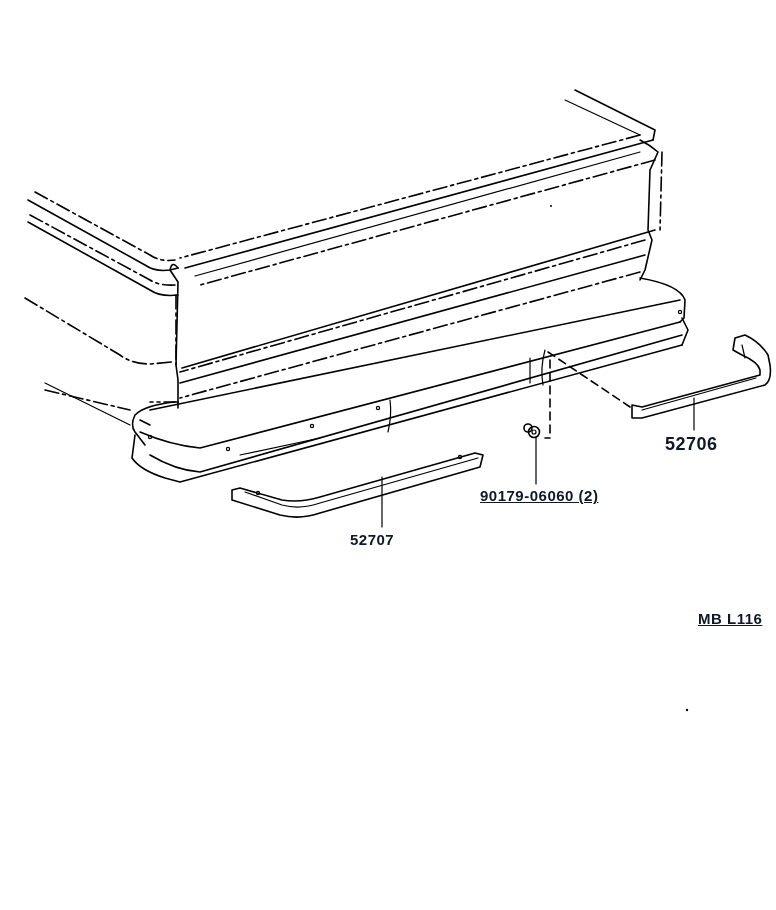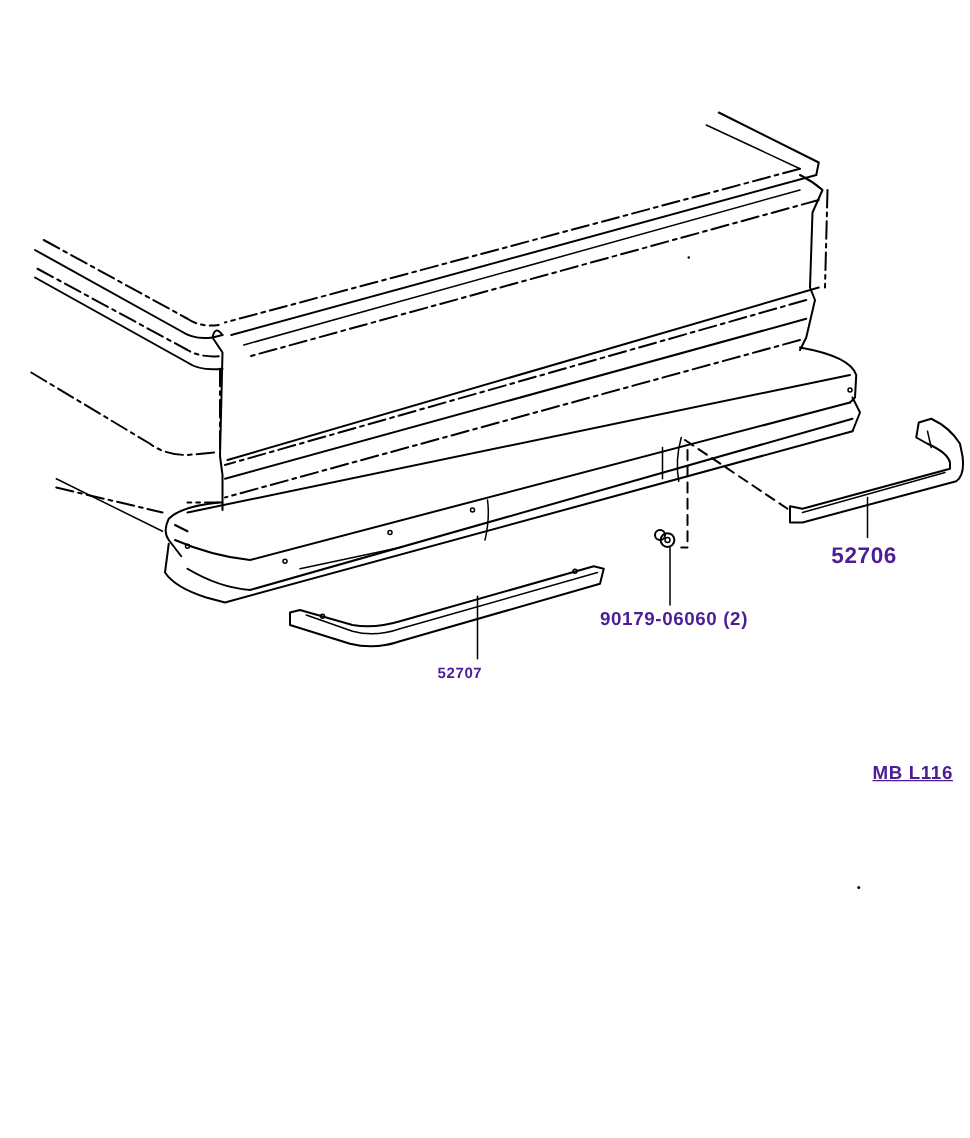--- a/index.html
+++ b/index.html
@@ -6,27 +6,27 @@
     body { width: 776px; height: 910px; position: relative; overflow: hidden; }
     #diagram { position: absolute; left: 0; top: 0; width: 776px; height: 910px; }
     .ln { fill: none; stroke: #000; stroke-width: 1.6; stroke-linecap: round; stroke-linejoin: round; }
     .thin { stroke-width: 1.2; }
     .dash { stroke-dasharray: 14 4 3 4; }
     .dash2 { stroke-dasharray: 8 5; }
     .lbl {
       position: absolute;
       font-family: "Liberation Sans", sans-serif;
       font-weight: bold;
-      color: #4c1d95;
+      color: #0f172a;
       white-space: nowrap;
       letter-spacing: 0.5px;
     }
     #lbl-52706 { left: 665px; top: 434px; font-size: 18px; }
-    #lbl-52707 { left: 350px; top: 531px; font-size: 12px; }
-    #lbl-clip { left: 480px; top: 487px; font-size: 15px; }
+    #lbl-52707 { left: 350px; top: 531px; font-size: 15px; }
+    #lbl-clip { left: 480px; top: 487px; font-size: 15px; text-decoration: underline; }
     #lbl-code { left: 698px; top: 610px; font-size: 15px; text-decoration: underline; }
   </style>
 </head>
 <body>
 
 <svg id="diagram" viewBox="0 0 776 910" xmlns="http://www.w3.org/2000/svg">
 
   <g>
     <path class="ln" d="M575 90 L655 130 L653 140"></path>
     <path class="ln thin" d="M565 100 L640 135"></path>

